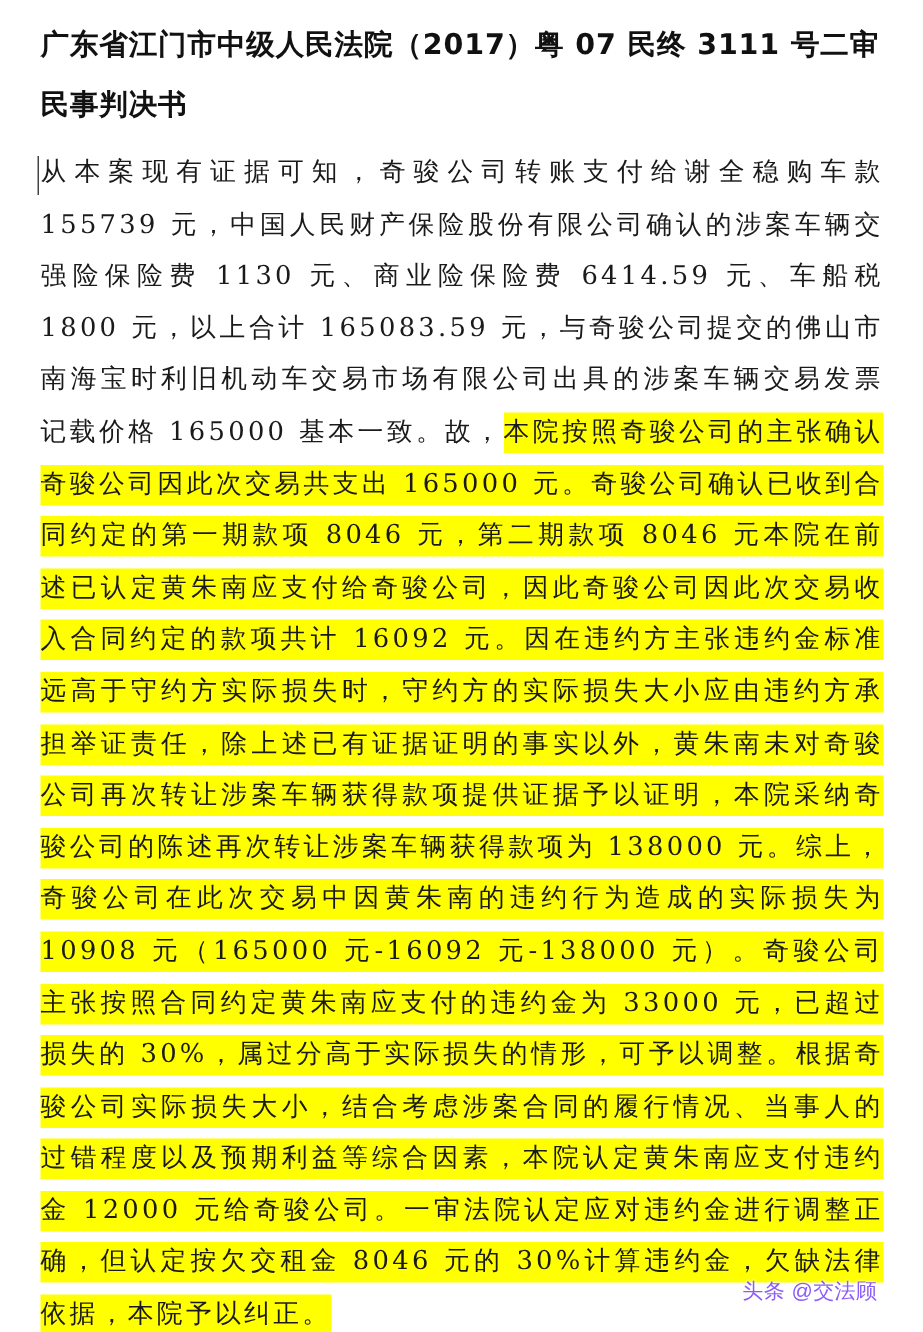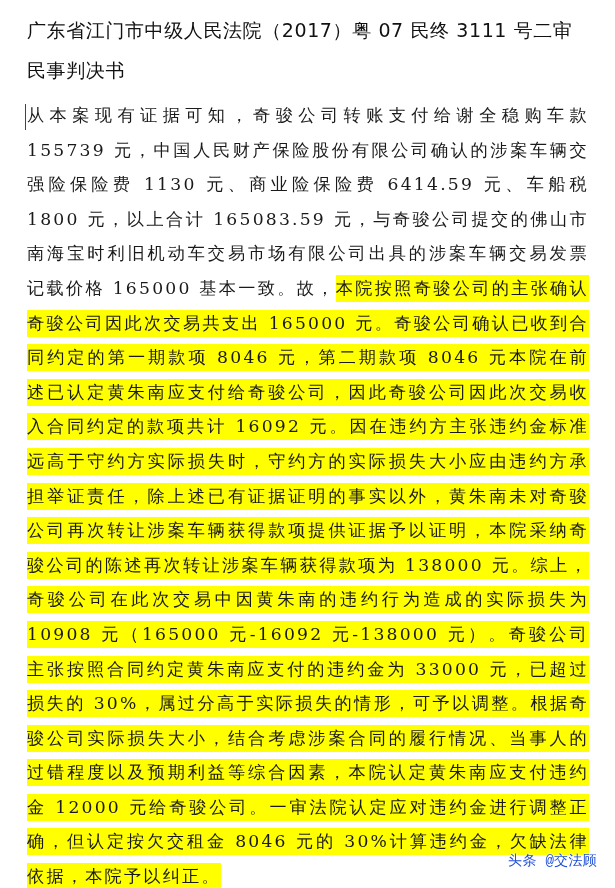--- a/index.html
+++ b/index.html
@@ -14,21 +14,21 @@
       overflow: hidden;
       font-family: "DejaVu Sans", "Liberation Sans", sans-serif;
       color: #111111;
     }
     .title {
       position: absolute;
       left: 27px;
       top: 10px;
       width: 565px;
       font-family: "DejaVu Sans", sans-serif;
-      font-weight: normal;
+      font-weight: bold;
       font-size: 19px;
       line-height: 40px;
       letter-spacing: 0.6px;
       color: #111;
       margin: 0;
     }
     .body-text {
       position: absolute;
       left: 27px;
       top: 98px;
@@ -51,25 +51,25 @@
       background: #444;
     }
     .hl {
       background: #ffff00;
       padding: 3px 0 4px 0;
       box-decoration-break: clone;
       -webkit-box-decoration-break: clone;
     }
     .watermark {
       position: absolute;
-      right: 18px;
+      right: 30px;
       bottom: 18px;
-      font-family: Liberation Mono, monospace;
+      font-family: Liberation Sans, sans-serif;
       font-size: 14px;
-      color: #1d4ed8;
+      color: #8b5cf6;
       letter-spacing: 0.3px;
       text-shadow: 0 0 2px #fff, 0 0 2px #fff;
     }
   </style>
 </head>
 <body>
 
 <h1 class="title">广东省江门市中级人民法院（2017）粤 07 民终 3111 号二审民事判决书</h1>
 
 <p class="body-text"><span class="caret"></span><span>从本案现有证据可知，奇骏公司转账支付给谢全稳购车款 155739 元，中国人民财产保险股份有限公司确认的涉案车辆交强险保险费 1130 元、商业险保险费 6414.59 元、车船税 1800 元，以上合计 165083.59 元，与奇骏公司提交的佛山市南海宝时利旧机动车交易市场有限公司出具的涉案车辆交易发票记载价格 165000 基本一致。故，</span><span class="hl">本院按照奇骏公司的主张确认奇骏公司因此次交易共支出 165000 元。奇骏公司确认已收到合同约定的第一期款项 8046 元，第二期款项 8046 元本院在前述已认定黄朱南应支付给奇骏公司，因此奇骏公司因此次交易收入合同约定的款项共计 16092 元。因在违约方主张违约金标准远高于守约方实际损失时，守约方的实际损失大小应由违约方承担举证责任，除上述已有证据证明的事实以外，黄朱南未对奇骏公司再次转让涉案车辆获得款项提供证据予以证明，本院采纳奇骏公司的陈述再次转让涉案车辆获得款项为 138000 元。综上，奇骏公司在此次交易中因黄朱南的违约行为造成的实际损失为 10908 元（165000 元-16092 元-138000 元）。奇骏公司主张按照合同约定黄朱南应支付的违约金为 33000 元，已超过损失的 30%，属过分高于实际损失的情形，可予以调整。根据奇骏公司实际损失大小，结合考虑涉案合同的履行情况、当事人的过错程度以及预期利益等综合因素，本院认定黄朱南应支付违约金 12000 元给奇骏公司。一审法院认定应对违约金进行调整正确，但认定按欠交租金 8046 元的 30%计算违约金，欠缺法律依据，本院予以纠正。</span></p>

